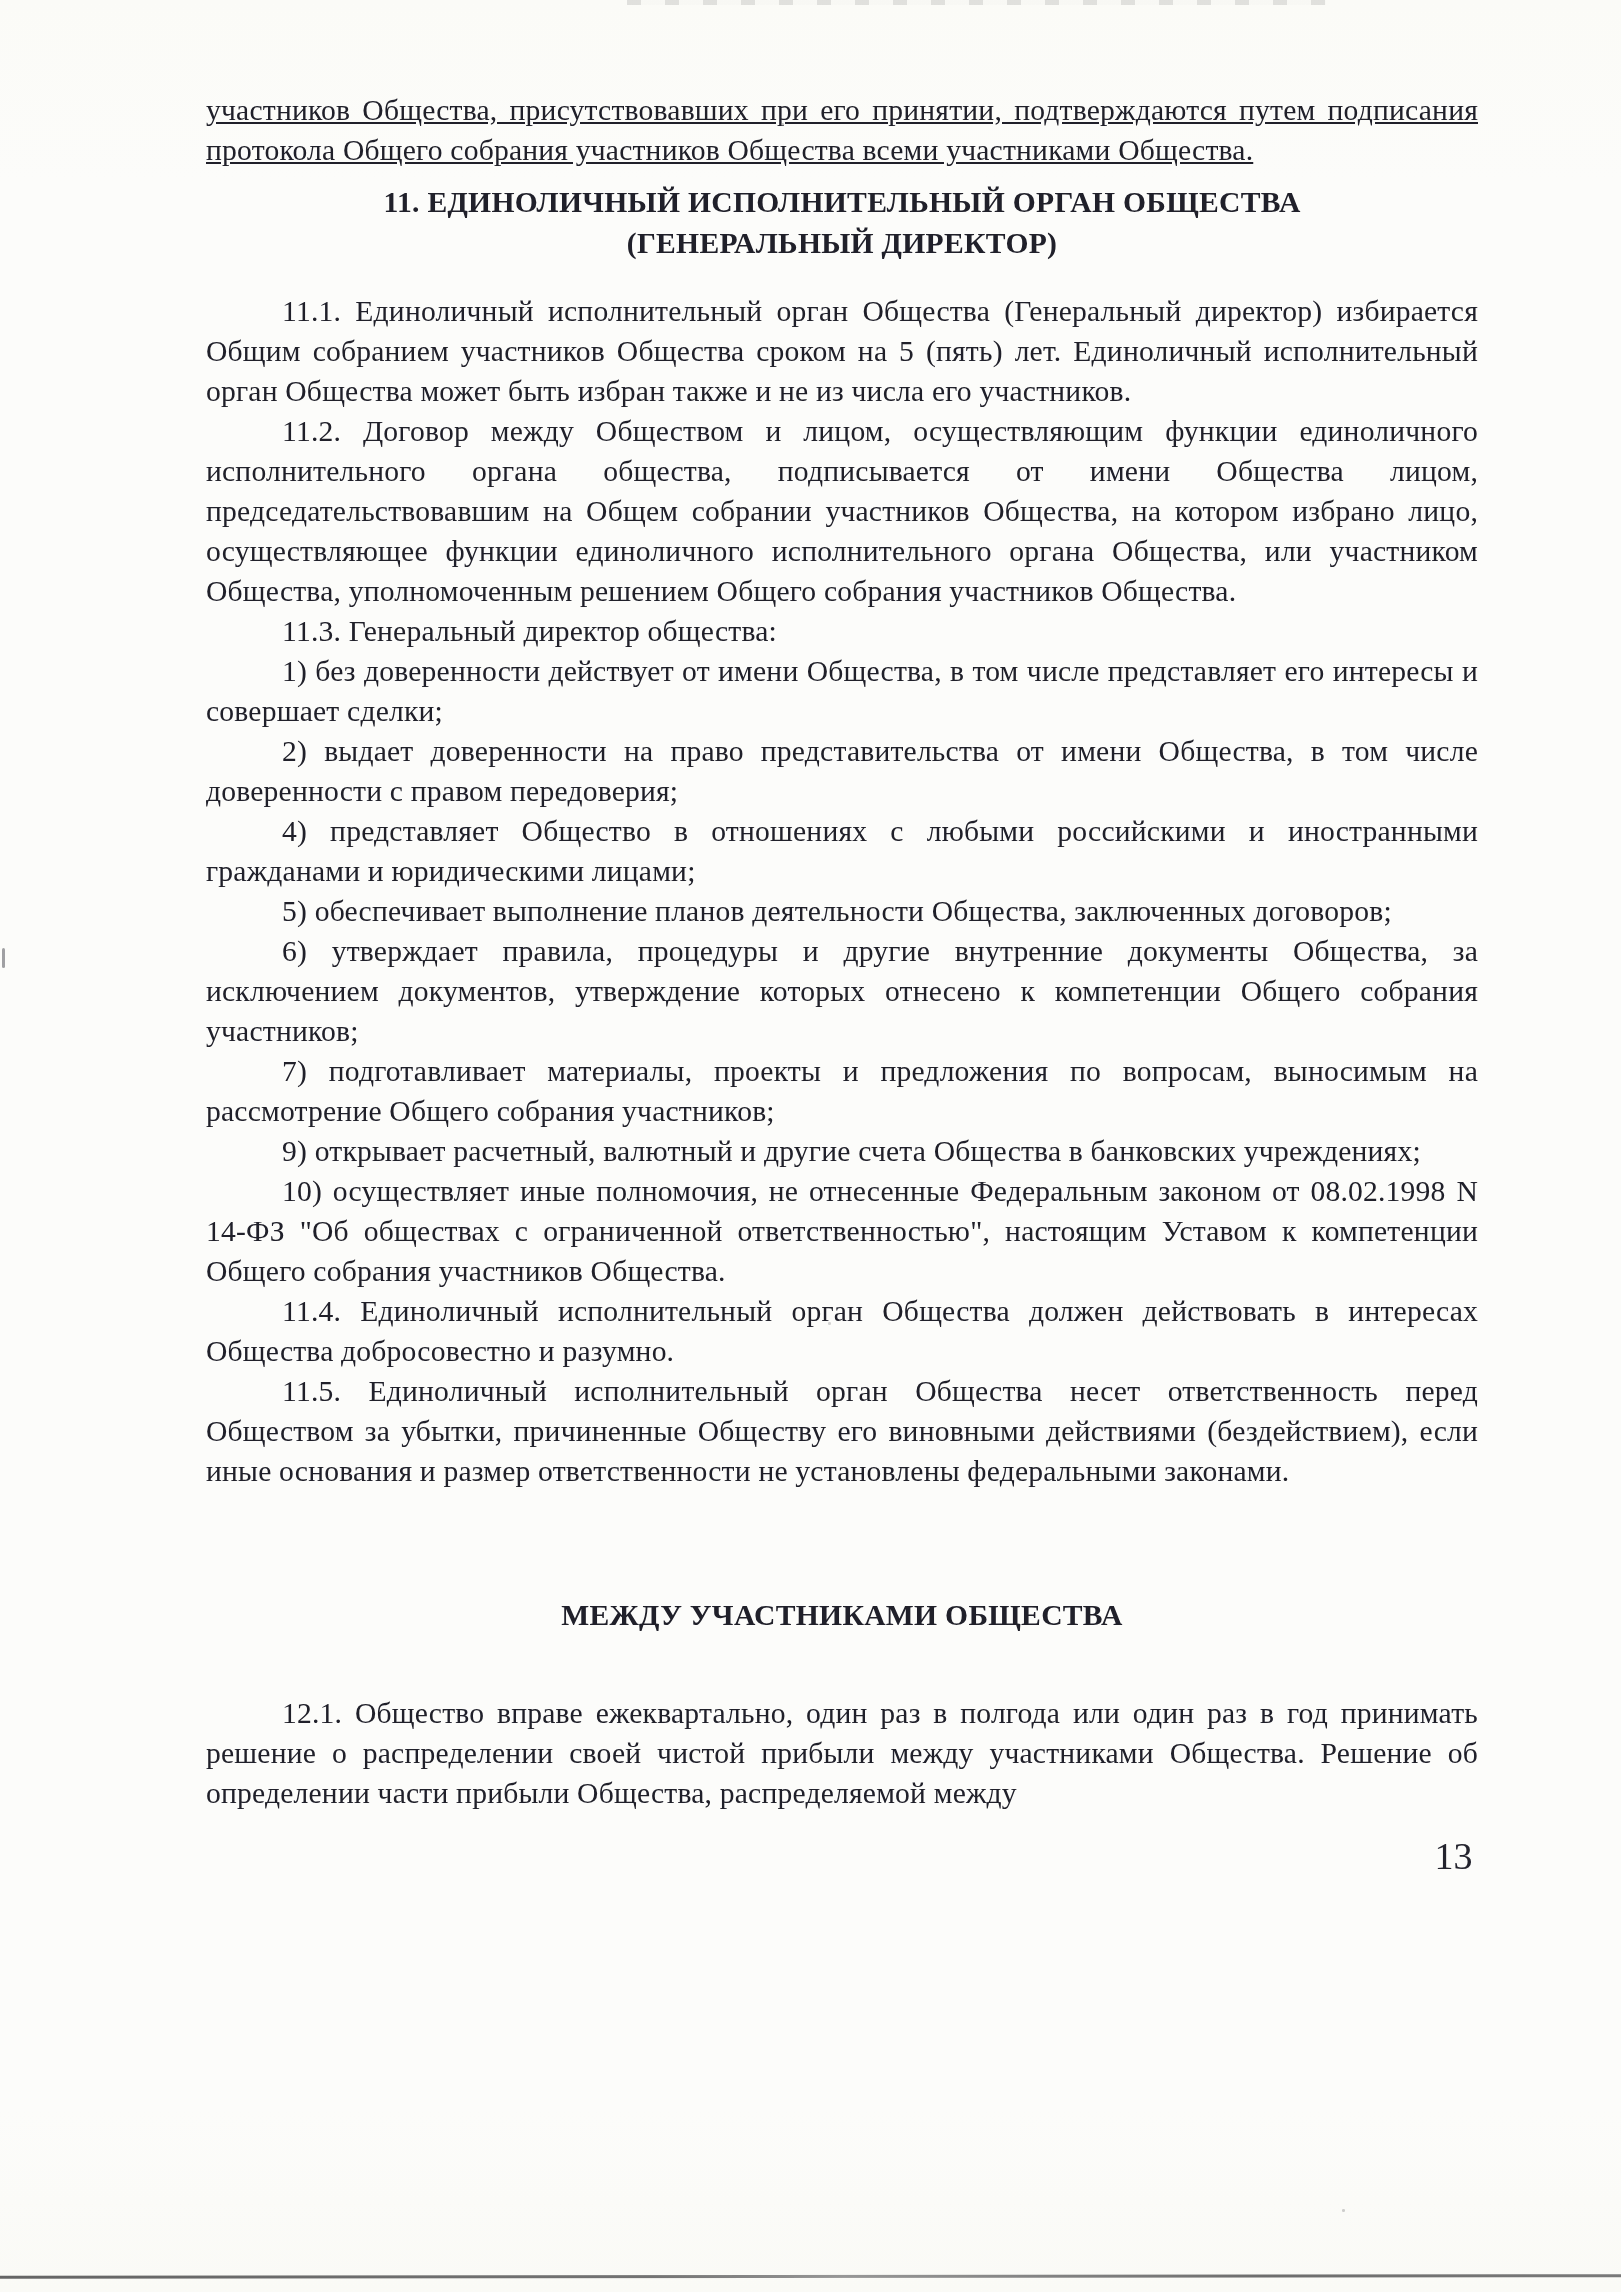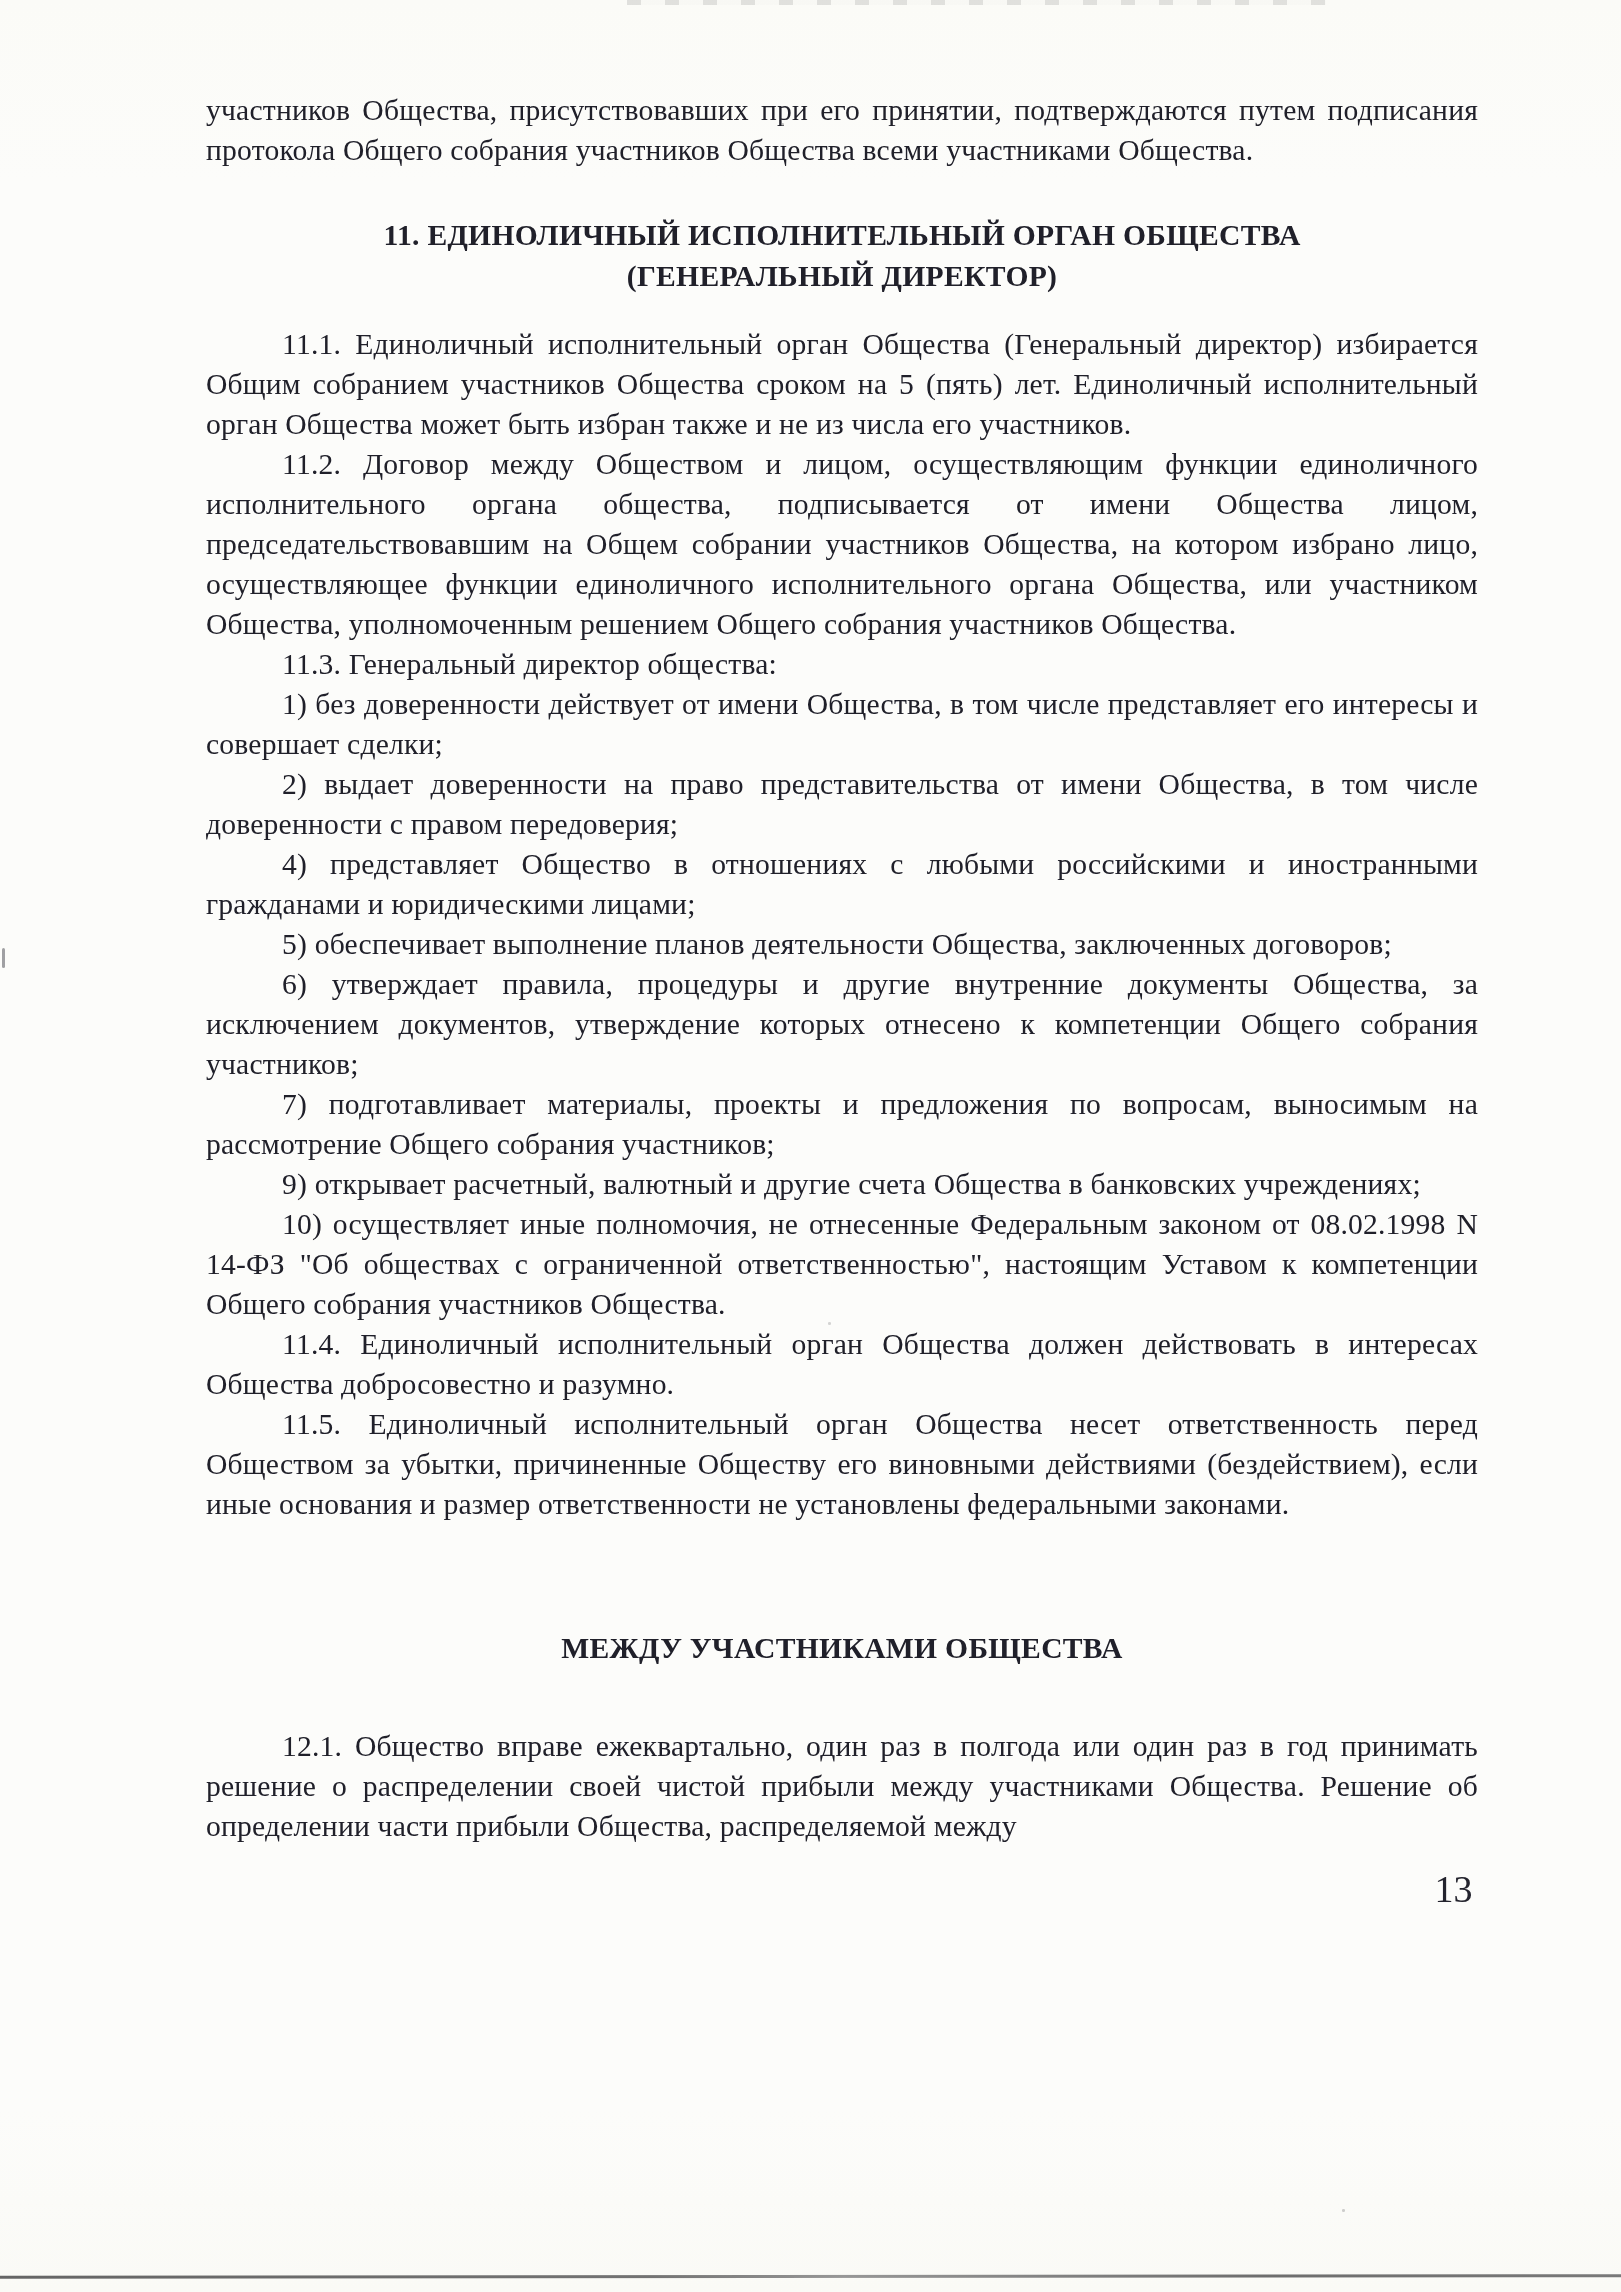--- a/index.html
+++ b/index.html
@@ -29,27 +29,28 @@
     line-height: 40px;
   }
   .para {
     margin: 0;
     text-align: justify;
     text-indent: 76px;
     letter-spacing: 0.2px;
   }
   .para.no-indent {
     text-indent: 0;
+    text-decoration: underline;
   }
   .section-heading {
     font-size: 29.6px;
     line-height: 41px;
     font-weight: 700;
     text-align: center;
-    margin: 45px 0 27px 0;
+    margin: 12px 0 27px 0;
     letter-spacing: 0.3px;
   }
   .section-heading.heading-12 {
     margin: 63px 0 57px 0;
   }
   .page-number {
     margin: 23px 5.4px 0 0;
     text-align: right;
     text-indent: 0;
     font-size: 38px;

